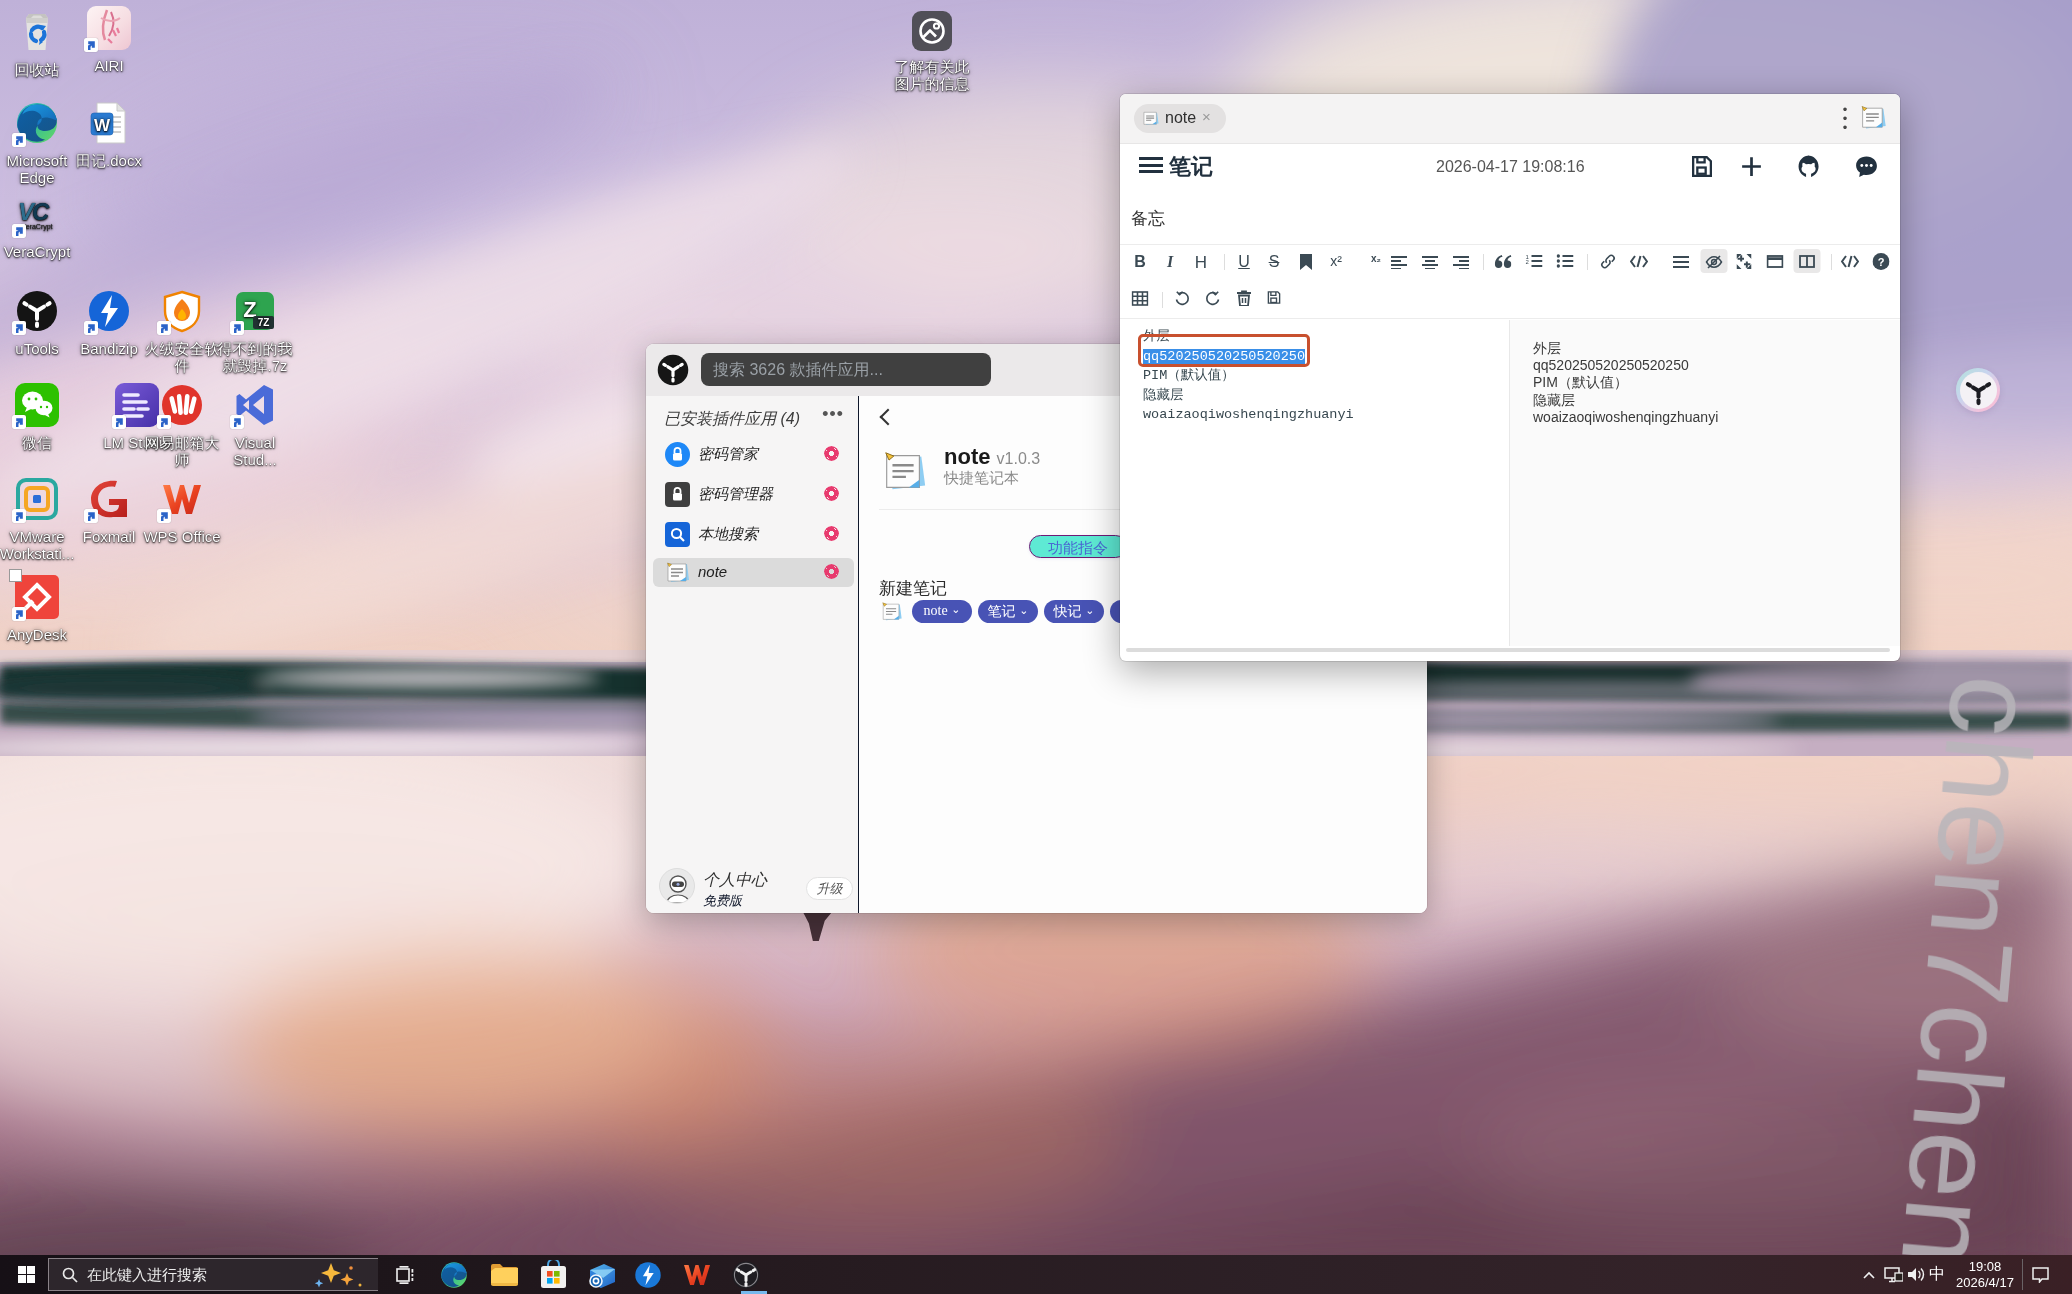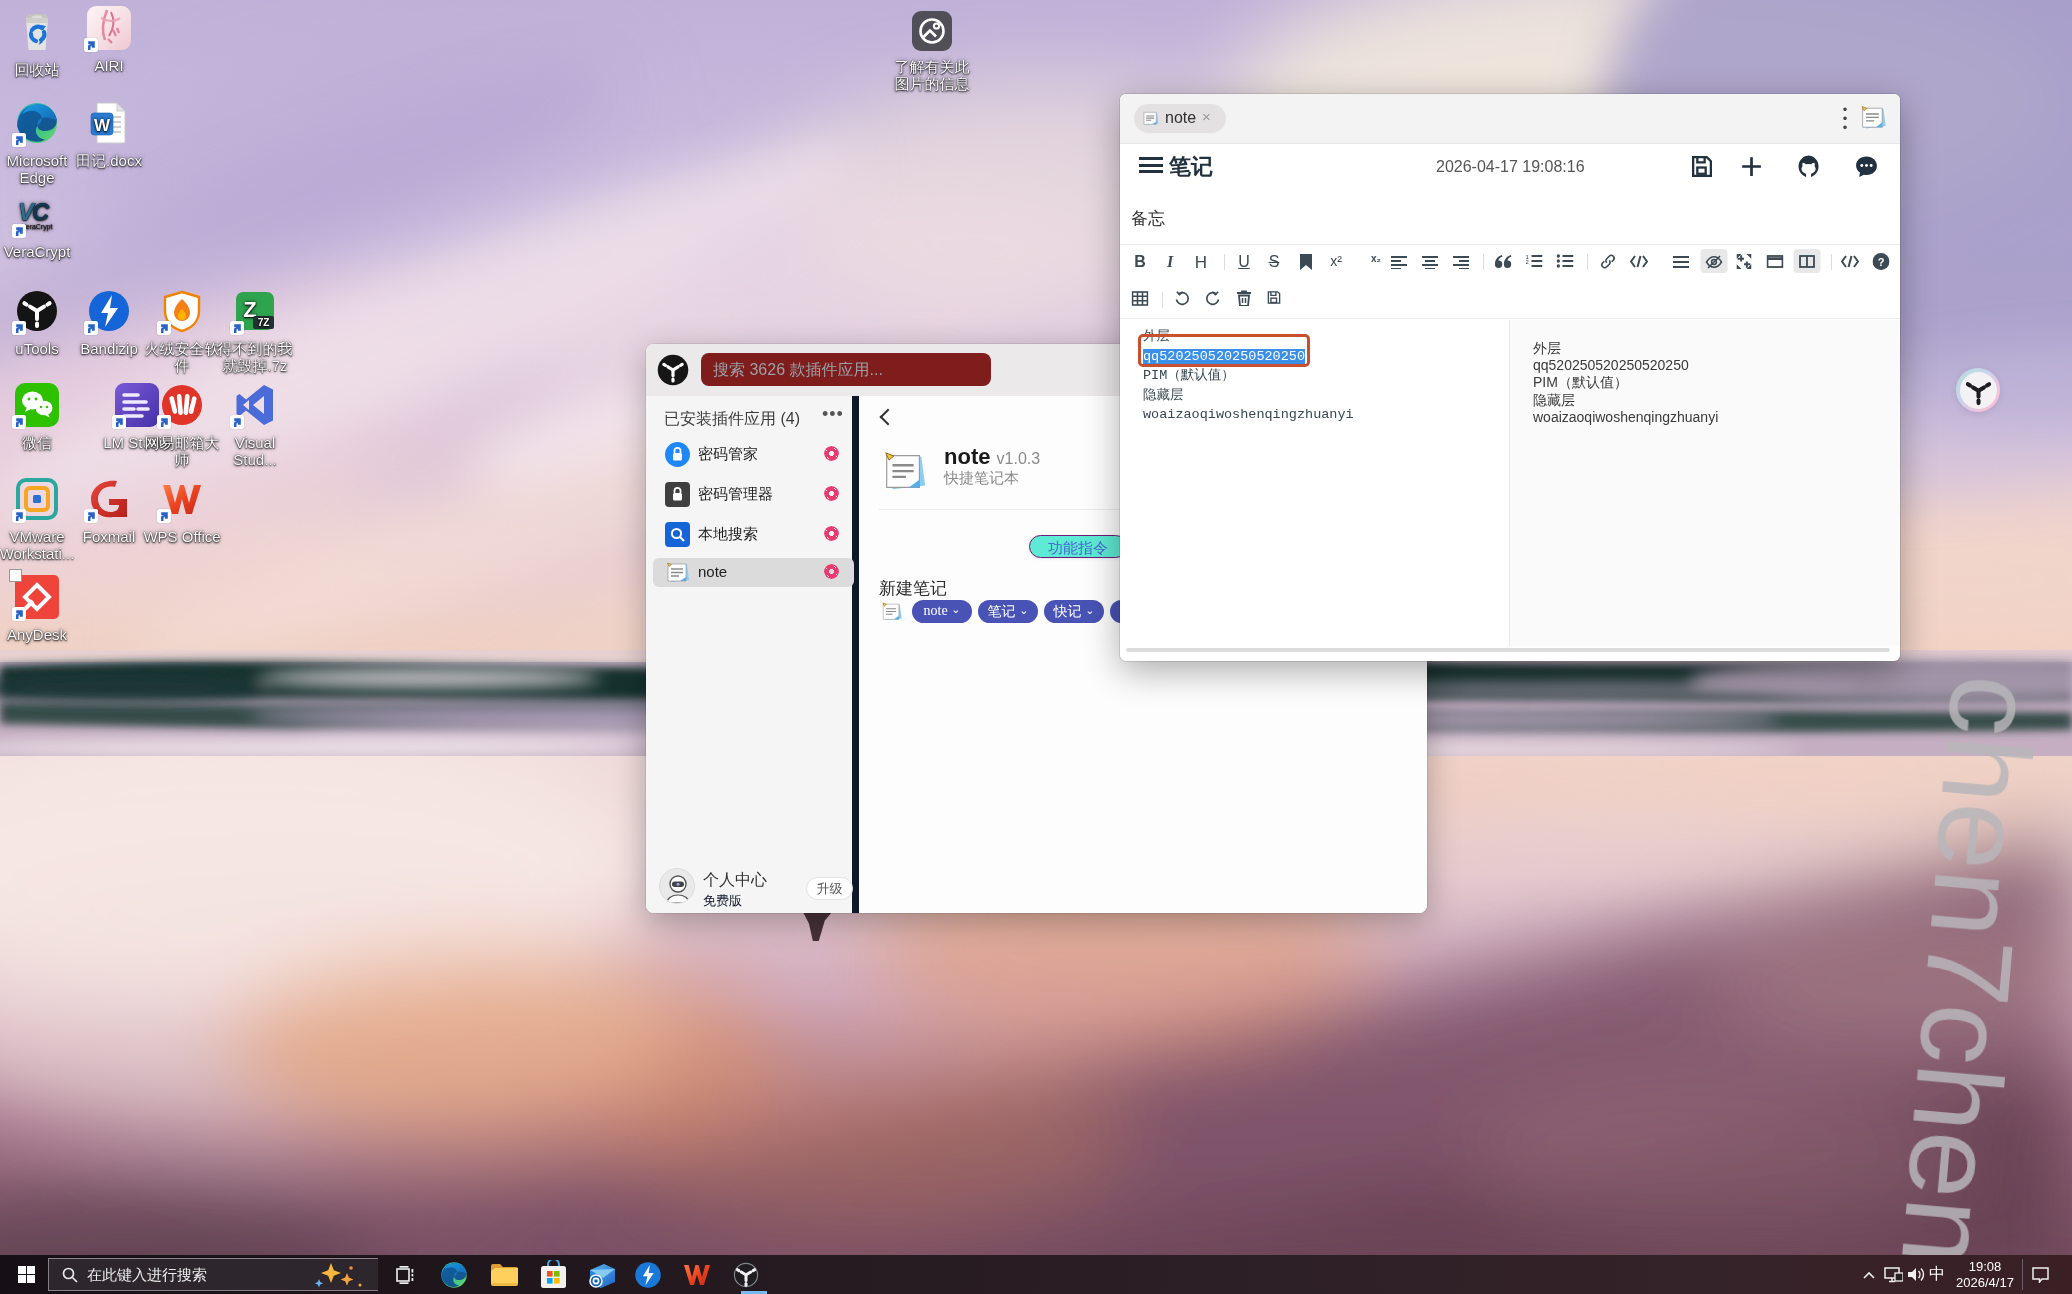--- a/index.html
+++ b/index.html
@@ -434,24 +434,24 @@
         <circle cx="22" cy="22" r="21" fill="#161616"></circle>
         <g stroke="#fff" stroke-width="4.4" stroke-linecap="round">
           <path d="M22 23 v7"></path>
             <path d="M22 34.5 v2.5"></path>
           <path d="M20.5 21 l-5.5-3.4"></path>
             <path d="M11.6 15.6 l-2.2-1.4"></path>
           <path d="M23.5 21 l5.5-3.4"></path>
             <path d="M32.4 15.6 l2.2-1.4"></path>
         </g>
       </svg>
-      <div style="position:absolute;left:55px;top:9px;width:290px;height:33px;background:#7f1d1d;border-radius:8px;color:#9aa0a6;font-size:16px;line-height:33px;padding-left:12px;">搜索 3626 款插件应用...</div>
-    </div>
-
-    <div style="position:absolute;left:0;top:52px;width:213px;height:517px;background:#f6f5f5;border-right:7px solid #0f172a;">
+      <div style="position:absolute;left:55px;top:9px;width:290px;height:33px;background:#404040;border-radius:8px;color:#9aa0a6;font-size:16px;line-height:33px;padding-left:12px;">搜索 3626 款插件应用...</div>
+    </div>
+
+    <div style="position:absolute;left:0;top:52px;width:213px;height:517px;background:#f6f5f5;border-right:1px solid #0f172a;font-style:italic;">
       <div style="position:absolute;left:18px;top:13px;font-size:16px;color:#3c3c3c;">已安装插件应用 (4)</div>
       <div style="position:absolute;left:176px;top:8px;font-size:18px;color:#555;letter-spacing:1px;">•••</div>
 
       <div style="position:absolute;left:7px;top:162px;width:201px;height:29px;background:#dbdbdb;border-radius:6px;"></div>
 
       <div class="urow" style="top:46px;">
         <svg width="25" height="25" viewBox="0 0 25 25">
             <circle cx="12.5" cy="12.5" r="12.5" fill="#1e88f7"></circle>
             <rect x="8" y="11" width="9" height="7.5" rx="1.5" fill="#fff"></rect>
             <path d="M9.5 11 v-2.2 a3 3 0 0 1 6 0 V11" fill="none" stroke="#fff" stroke-width="1.8"></path>

